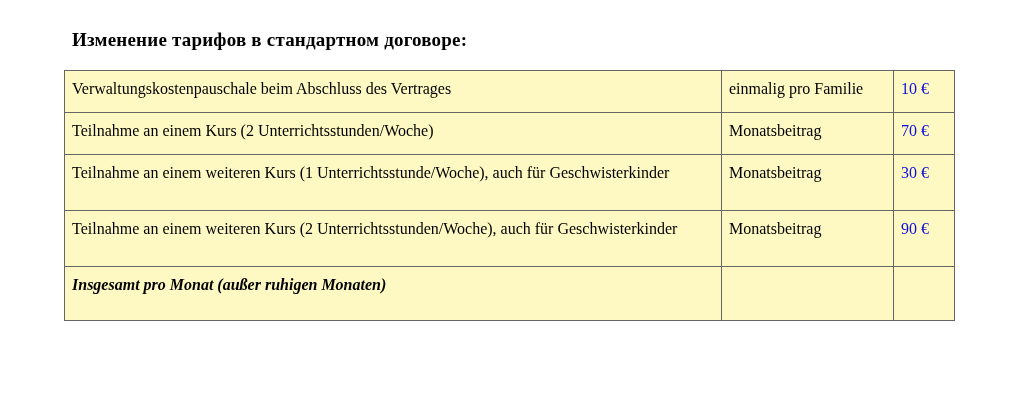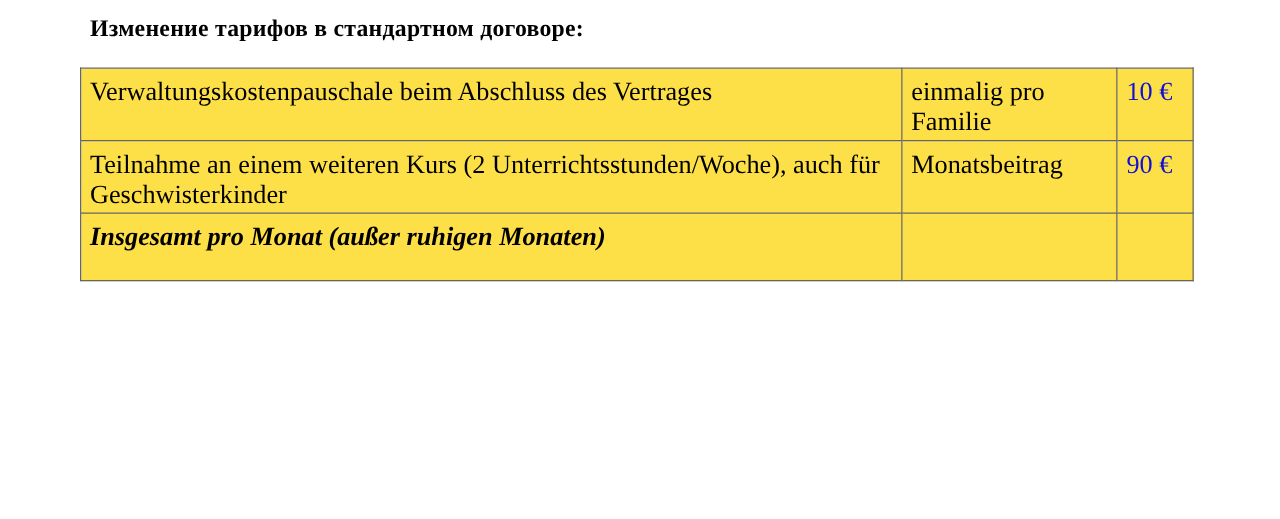--- a/index.html
+++ b/index.html
@@ -10,35 +10,35 @@
     overflow: hidden;
     font-family: "Liberation Serif", serif;
     color: #000000;
   }
   .page {
     padding: 13px 0 0 64px;
   }
   .doc-title {
     font-size: 19px;
     font-weight: bold;
-    margin: 0 0 19px 8px;
+    margin: 16px 0 19px 8px;
     letter-spacing: 0.2px;
   }
   table.tariff {
     border-collapse: collapse;
     width: 891px;
     table-layout: fixed;
   }
   table.tariff td {
     border: 1px solid var(--border-color, #666666);
     vertical-align: top;
-    font-size: 21px;
+    font-size: 16px;
     line-height: 24px;
     padding: 6px 5px 3px 7px;
-    background: #fde047;
+    background: #fef9c3;
   }
   table.tariff tr { height: 42px; }
   table.tariff tr.tall-row { height: 56px; }
   table.tariff tr.total-row { height: 54px; }
   table.tariff tr.total-row td.col-service { font-weight: bold; font-style: italic; }
   .col-service { width: 626px; }
   .col-billing { width: 164px; }
   .col-price {
     width: 58px;
     color: var(--price-color, #0000e0);
@@ -50,20 +50,30 @@
 <div class="page">
   <h1 class="doc-title">Изменение тарифов в стандартном договоре:</h1>
 
   <table class="tariff">
     <tbody id="tariff-body">
         <tr>
           <td class="col-service">Verwaltungskostenpauschale beim Abschluss des Vertrages</td>
           <td class="col-billing">einmalig pro Familie</td>
           <td class="col-price">10 €</td>
         </tr>
+        <tr>
+          <td class="col-service">Teilnahme an einem Kurs (2 Unterrichtsstunden/Woche)</td>
+          <td class="col-billing">Monatsbeitrag</td>
+          <td class="col-price">70 €</td>
+        </tr>
+        <tr class="tall-row">
+          <td class="col-service">Teilnahme an einem weiteren Kurs (1 Unterrichtsstunde/Woche), auch für Geschwisterkinder</td>
+          <td class="col-billing">Monatsbeitrag</td>
+          <td class="col-price">30 €</td>
+        </tr>
         <tr class="tall-row">
           <td class="col-service">Teilnahme an einem weiteren Kurs (2 Unterrichtsstunden/Woche), auch für Geschwisterkinder</td>
           <td class="col-billing">Monatsbeitrag</td>
           <td class="col-price">90 €</td>
         </tr>
         <tr class="total-row">
           <td class="col-service">Insgesamt pro Monat (außer ruhigen Monaten)</td>
           <td class="col-billing"></td>
           <td class="col-price"></td>
         </tr>

